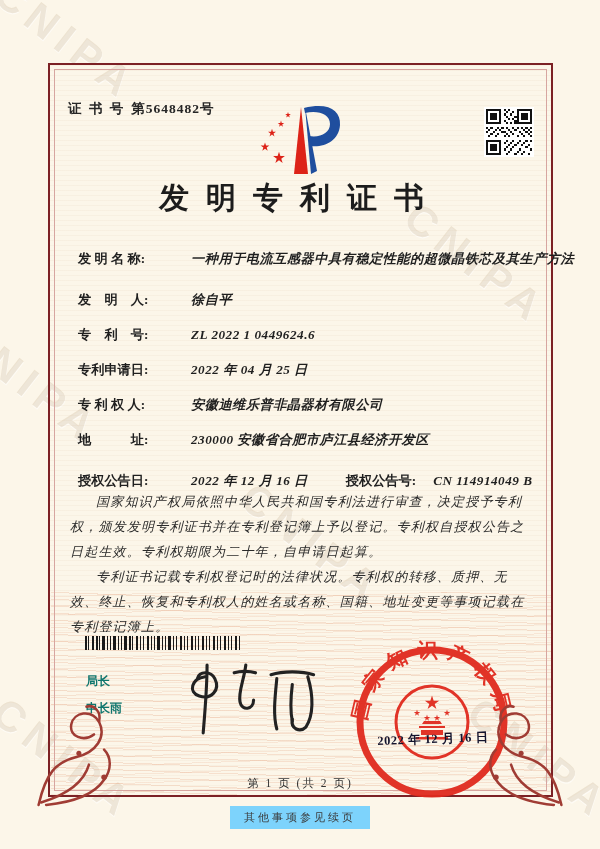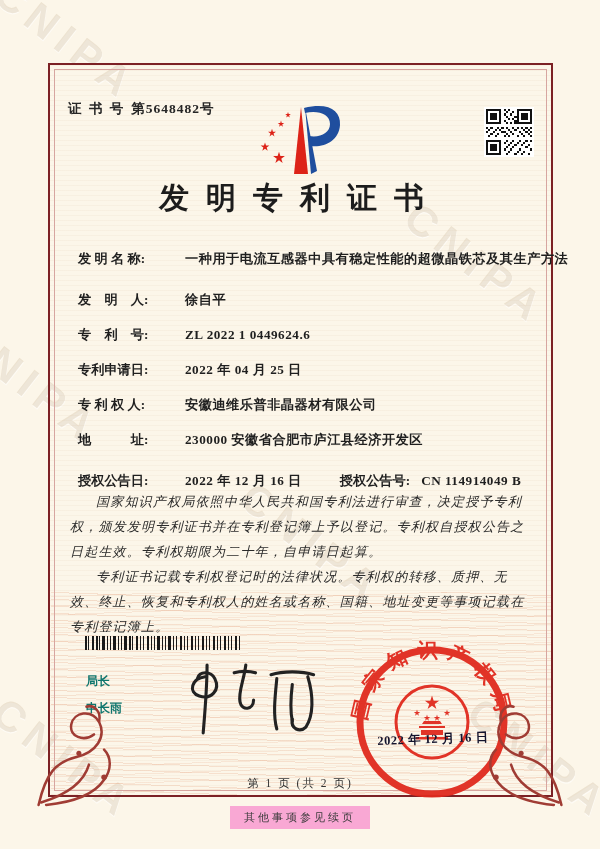--- a/index.html
+++ b/index.html
@@ -25,41 +25,41 @@
   
   .cert-no{position:absolute;left:68px;top:100px;font-size:13.5px;font-weight:600;letter-spacing:2px;}
   .cert-no .num{margin-left:6px;letter-spacing:1px;}
   .logo{position:absolute;left:240px;top:102px;}
   .qr{position:absolute;left:484px;top:107px;background:#fff;padding:2px;}
   .title{position:absolute;left:0;top:178px;width:100%;text-align:center;
          font-size:30px;font-weight:700;letter-spacing:17px;box-sizing:border-box;color:#1c1c1c;}
   
   .row{position:absolute;left:78px;right:52px;font-size:13.2px;font-weight:600;color:#1f1f1f;white-space:nowrap;}
   .row .lbl{display:inline-block;min-width:96px;}
-  .row .val{margin-left:11px;letter-spacing:.5px;}
+  .row .val{margin-left:17px;letter-spacing:.5px;font-style:italic;}
   .row .lbl2{margin-left:38px;}
   
   .paras{position:absolute;left:70px;top:489px;width:466px;font-size:13px;font-style:italic;
          line-height:25px;letter-spacing:1.2px;color:#2a2a2a;}
   .paras p{margin:0;text-indent:2em;}
   
   .barcode{position:absolute;left:85px;top:636px;width:155px;height:14px;
         background:repeating-linear-gradient(90deg,#191919 0 1.5px,transparent 1.5px 3px,
           #191919 3px 4px,transparent 4px 6.5px,#191919 6.5px 9px,transparent 9px 11px);}
   
   .signer{position:absolute;left:86px;top:668px;font-size:12px;font-weight:700;color:#0f766e;line-height:27px;}
   .signature{position:absolute;left:178px;top:658px;}
   
   .seal{position:absolute;left:347px;top:637px;opacity:.95;}
   .seal-date{position:absolute;left:367px;top:731px;width:132px;text-align:center;font-size:12.5px;
         font-weight:700;color:#14142e;letter-spacing:.5px;transform:rotate(-2deg);}
   
   .page-num{position:absolute;left:0;top:776px;width:100%;text-align:center;font-size:11.5px;
         letter-spacing:2px;color:#333;}
-  .note{position:absolute;left:50%;top:806px;transform:translateX(-50%);background:#f9a8d4;
+  .note{position:absolute;left:50%;top:806px;transform:translateX(-50%);background:#7dd3fc;
         padding:4px 14px;font-size:11px;letter-spacing:3px;color:#3a3a3a;white-space:nowrap;}
   .flourish{position:absolute;width:128px;height:126px;}
   .flourish.bl{left:30px;top:684px;}
   .flourish.br{left:442px;top:684px;transform:scaleX(-1);}
 </style>
 </head>
 <body>
 
 <div class="page">
 

